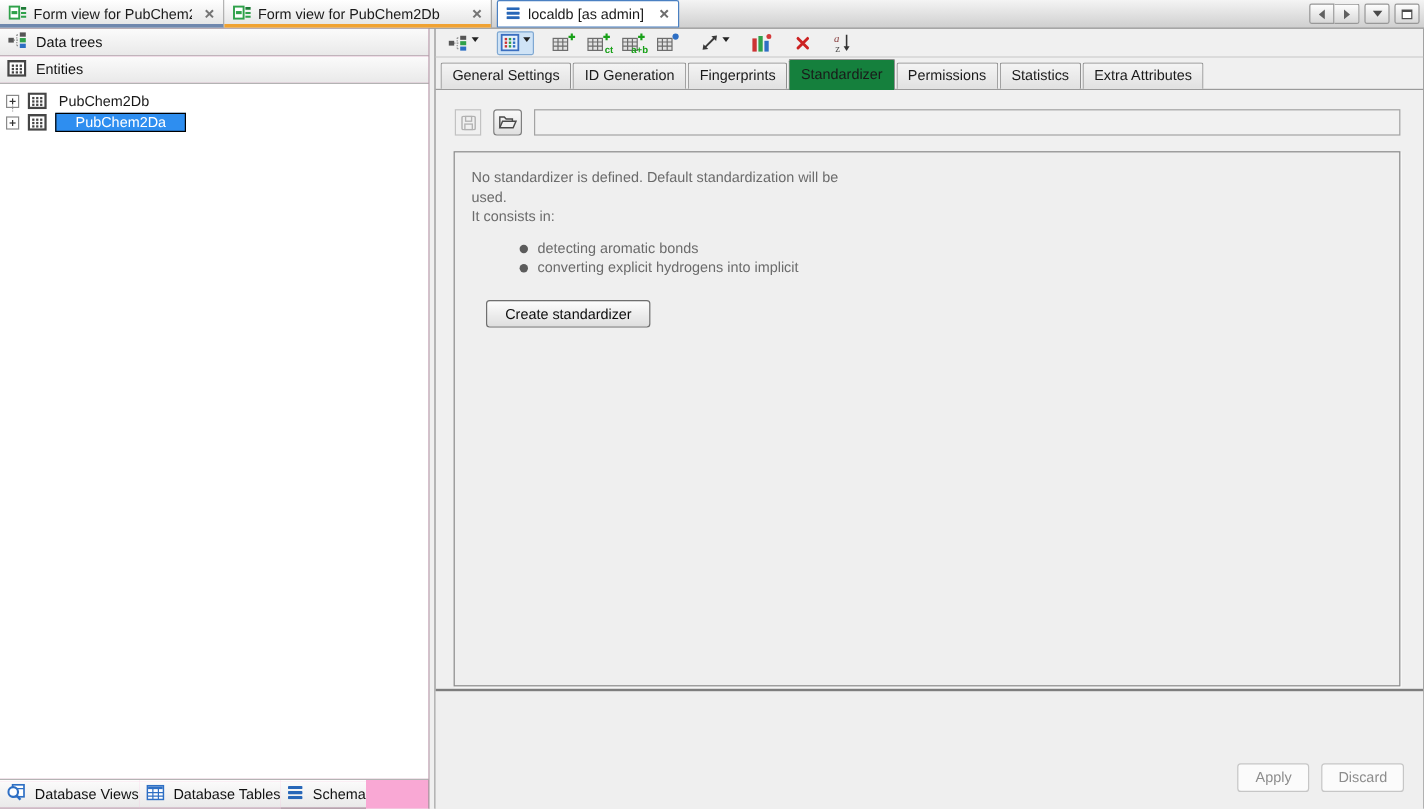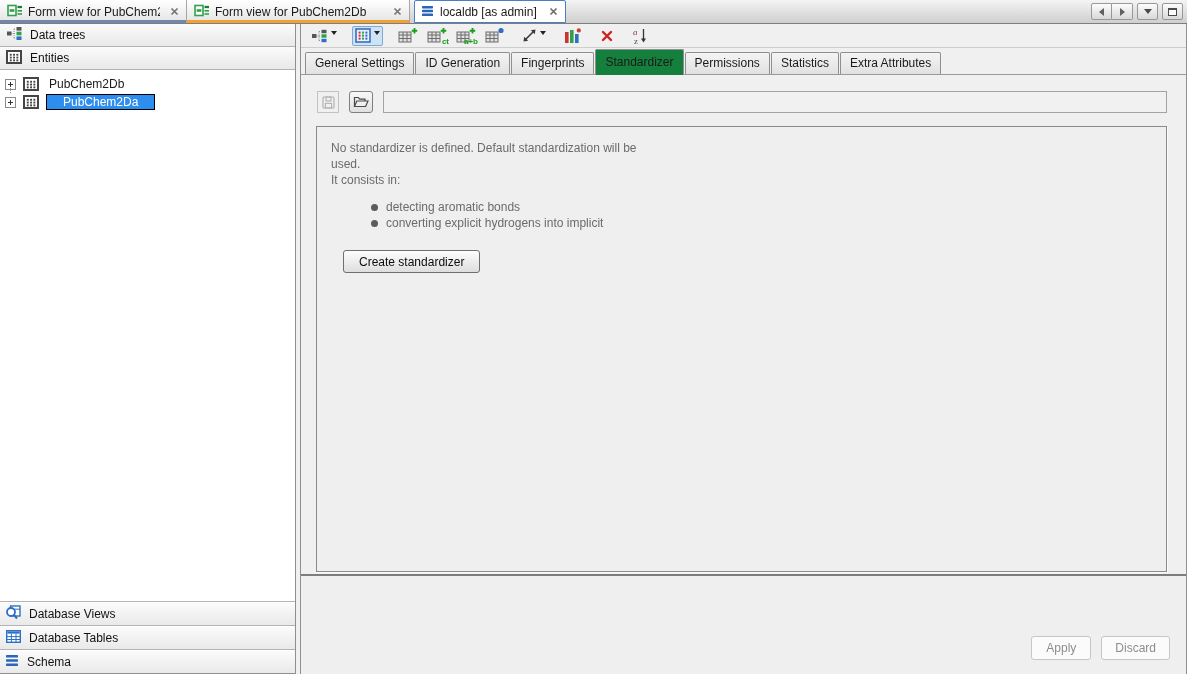--- a/index.html
+++ b/index.html
@@ -55,21 +55,21 @@
   .tri-left { width: 0; height: 0; border-top: 4px solid transparent; border-bottom: 4px solid transparent; border-right: 5px solid #606060; }
   .tri-right { width: 0; height: 0; border-top: 4px solid transparent; border-bottom: 4px solid transparent; border-left: 5px solid #606060; }
   .tri-down { width: 0; height: 0; border-left: 4px solid transparent; border-right: 4px solid transparent; border-top: 5px solid #4a4a4a; }
   .maxbox { width: 9px; height: 8px; border: 1px solid #4a4a4a; border-top-width: 2px; background: #fff; }
 
   
   .workspace { display: flex; height: 650px; }
 
   
   .sidebar {
-    width: 296px; background: #f9a8d4;
+    width: 358px; background: #f9a8d4;
     border-right: 1px solid #8f8f8f;
     display: flex; flex-direction: column;
   }
   .side-header {
     height: 23px; flex: none;
     display: flex; align-items: center; gap: 8px;
     padding-left: 6px;
     background: linear-gradient(#fbfbfb, #e9e9e9);
     border-bottom: 1px solid #b3b3b3;
     color: #111;
@@ -82,21 +82,21 @@
     position: relative; margin-right: 7px;
   }
   .expander::before { content: ""; position: absolute; left: 2px; top: 4px; width: 5px; height: 1px; background: #333; }
   .expander::after  { content: ""; position: absolute; left: 4px; top: 2px; width: 1px; height: 5px; background: #333; }
   .tree-row + .tree-row::before {
     content: ""; position: absolute; left: 10px; top: -5px; height: 5px; border-left: 1px dotted #9a9a9a;
   }
   .tree-icon { flex: none; margin-right: 7px; display: flex; }
   .tree-label { padding: 1px 3px; }
   .tree-label.selected { background: #2e8ef0; border: 1px solid #000; color: #fff; padding: 0 16px; }
-  .side-bottom { flex: none; display: flex; flex-direction: column; border-top: 1px solid #b3b3b3; }
+  .side-bottom { flex: none; display: flex; flex-direction: row; border-top: 1px solid #b3b3b3; }
   .side-bottom .side-header { height: 24px; border-top: 1px solid #fdfdfd; }
   .side-bottom .side-header:last-child { border-bottom: 1px solid #8f8f8f; }
 
   .gap { width: 4px; background: #f0f0f0; }
 
   
   .main {
     flex: 1; background: #f0f0f0;
     border-left: 1px solid #8f8f8f;
     border-right: 1px solid #8f8f8f;

